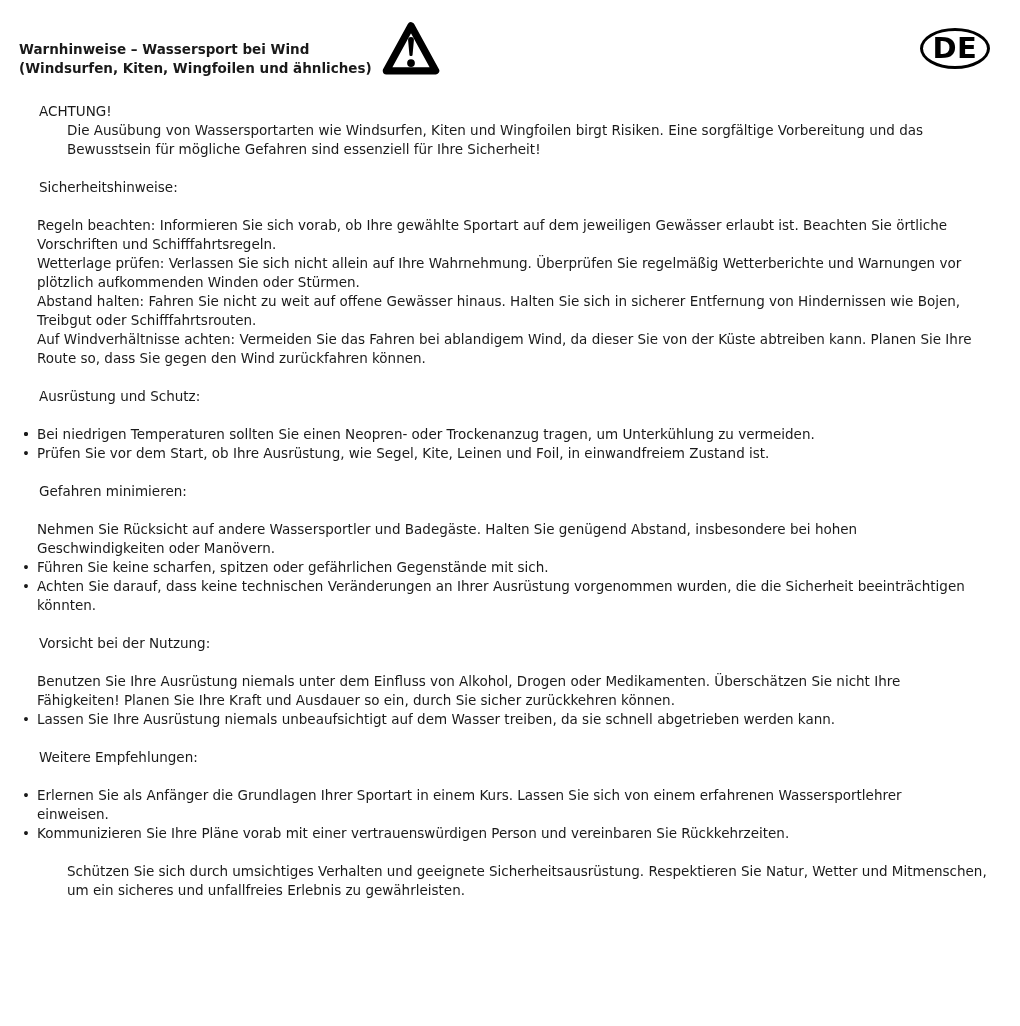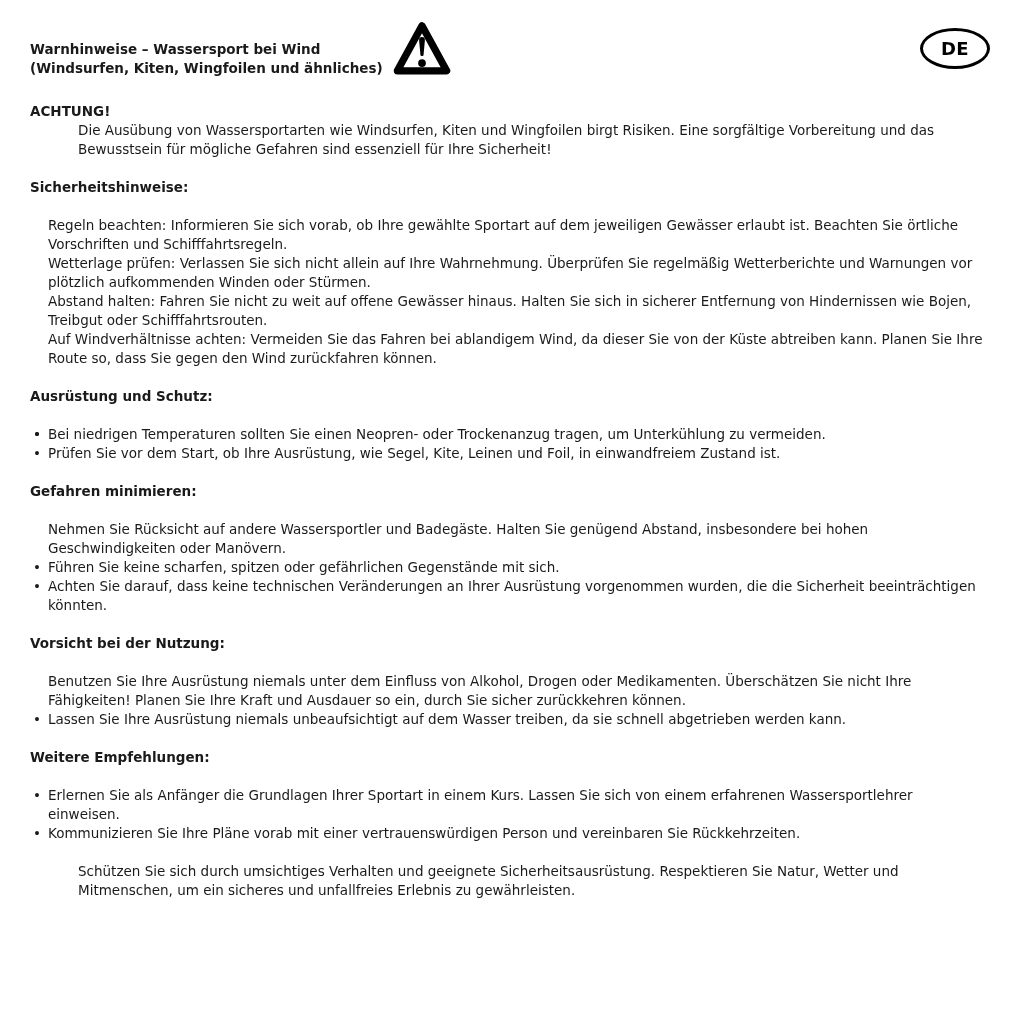--- a/index.html
+++ b/index.html
@@ -9,21 +9,21 @@
     font-family: "DejaVu Sans", "Liberation Sans", sans-serif;
     color: #1a1a1a;
     font-size: 13.5px;
     line-height: 19px;
   }
   .page {
     position: relative;
     width: 1020px;
     height: 1026px;
     background: #ffffff;
-    padding: 18px 30px 0 30px;
+    padding: 18px 30px 0 19px;
     overflow: hidden;
   }
 
   
   .header {
     display: flex;
     align-items: flex-start;
   }
   .title-block {
     margin-top: 22px;
@@ -39,29 +39,29 @@
     margin-left: auto;
     margin-top: 10px;
     width: 70px;
     height: 41px;
     border: 3.5px solid #000;
     border-radius: 50%;
     display: flex;
     align-items: center;
     justify-content: center;
     font-weight: bold;
-    font-size: 18px;
+    font-size: 29px;
     letter-spacing: 0.5px;
     color: #000;
   }
 
   
   .section { margin-top: 19px; }
   .section.first { margin-top: 17px; }
-  .section-heading { font-weight: bold; }
+  .section-heading { font-weight: normal; margin-left: 20px; }
   .section-para { max-width: 925px; margin-left: 48px; }
   .list { margin-top: 19px; max-width: 956px; }
   .item {
     position: relative;
     padding-left: 18px;
   }
   .item .bullet {
     position: absolute;
     left: 3px;
     top: 0;

